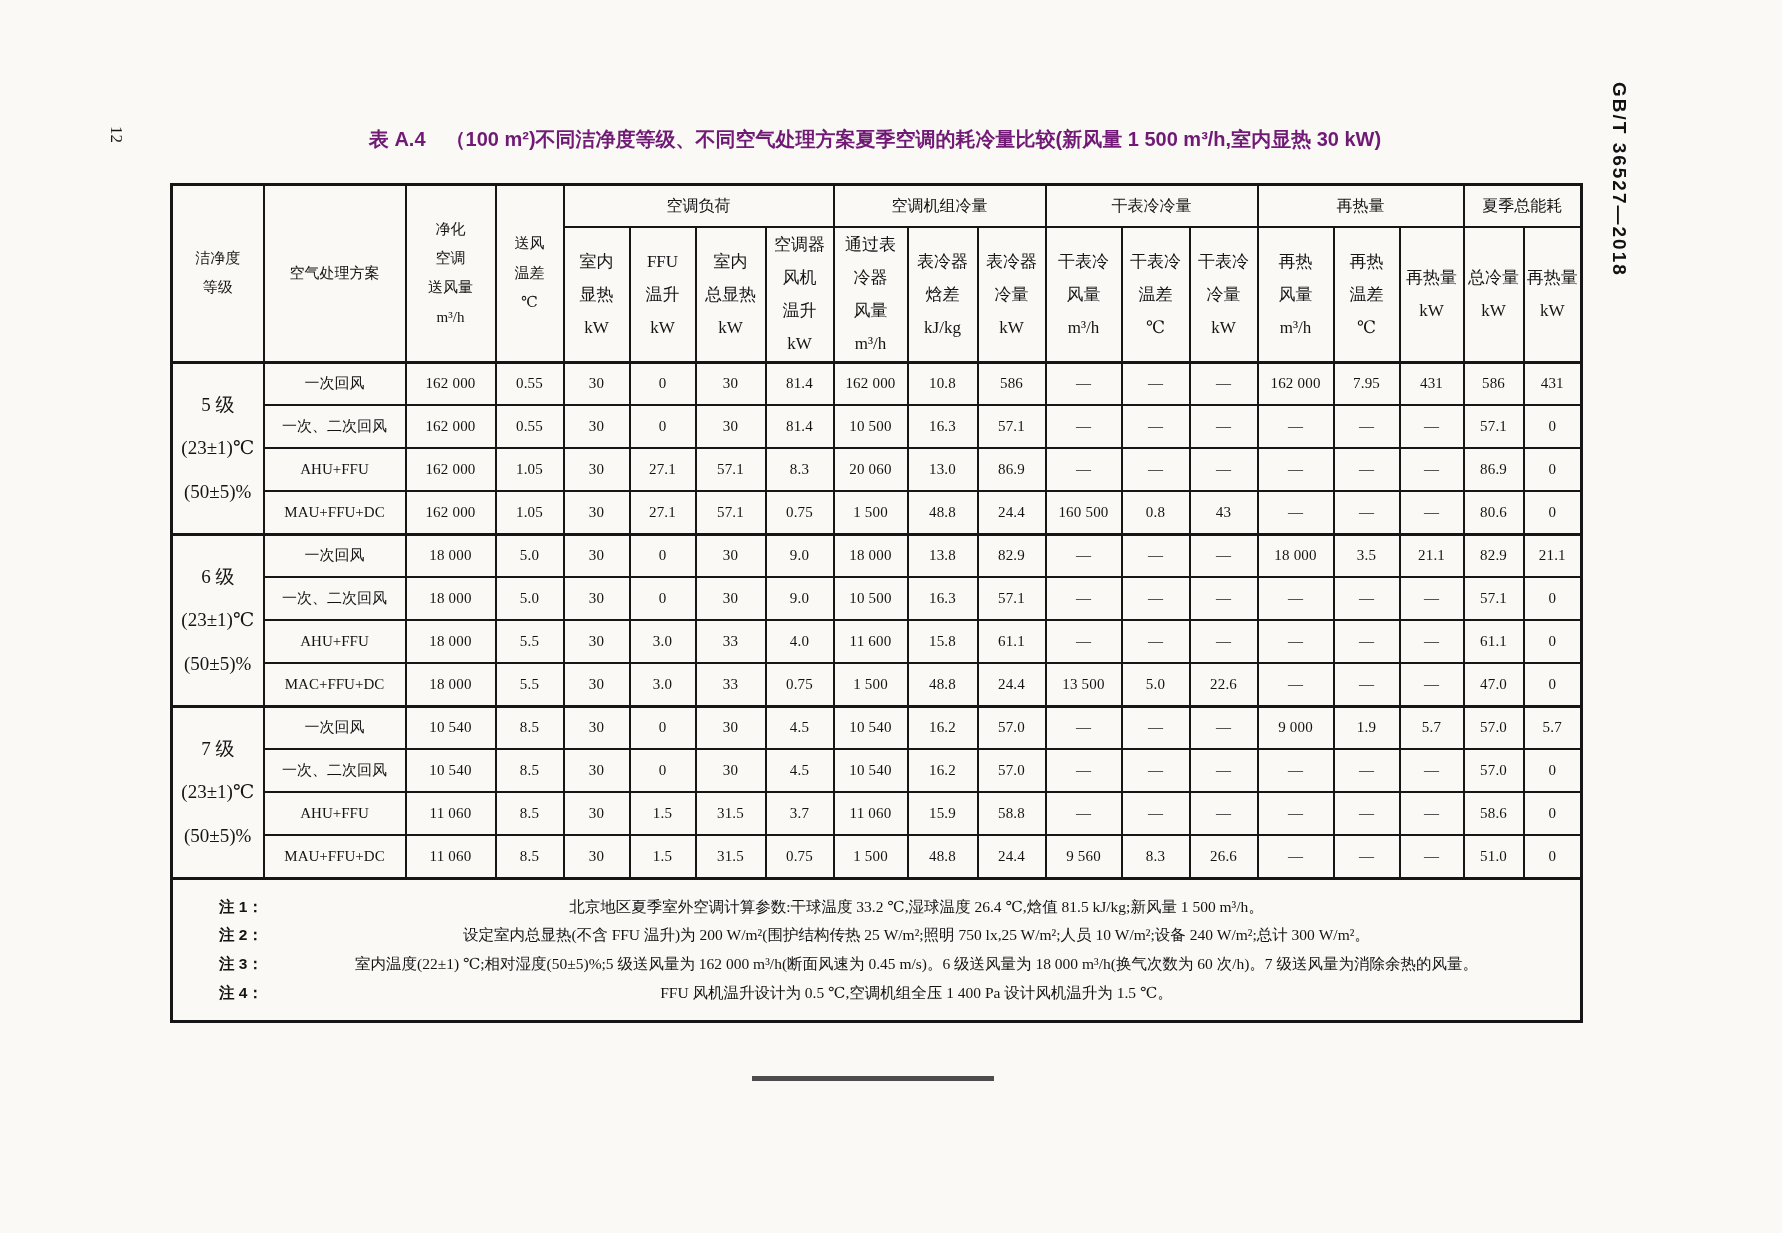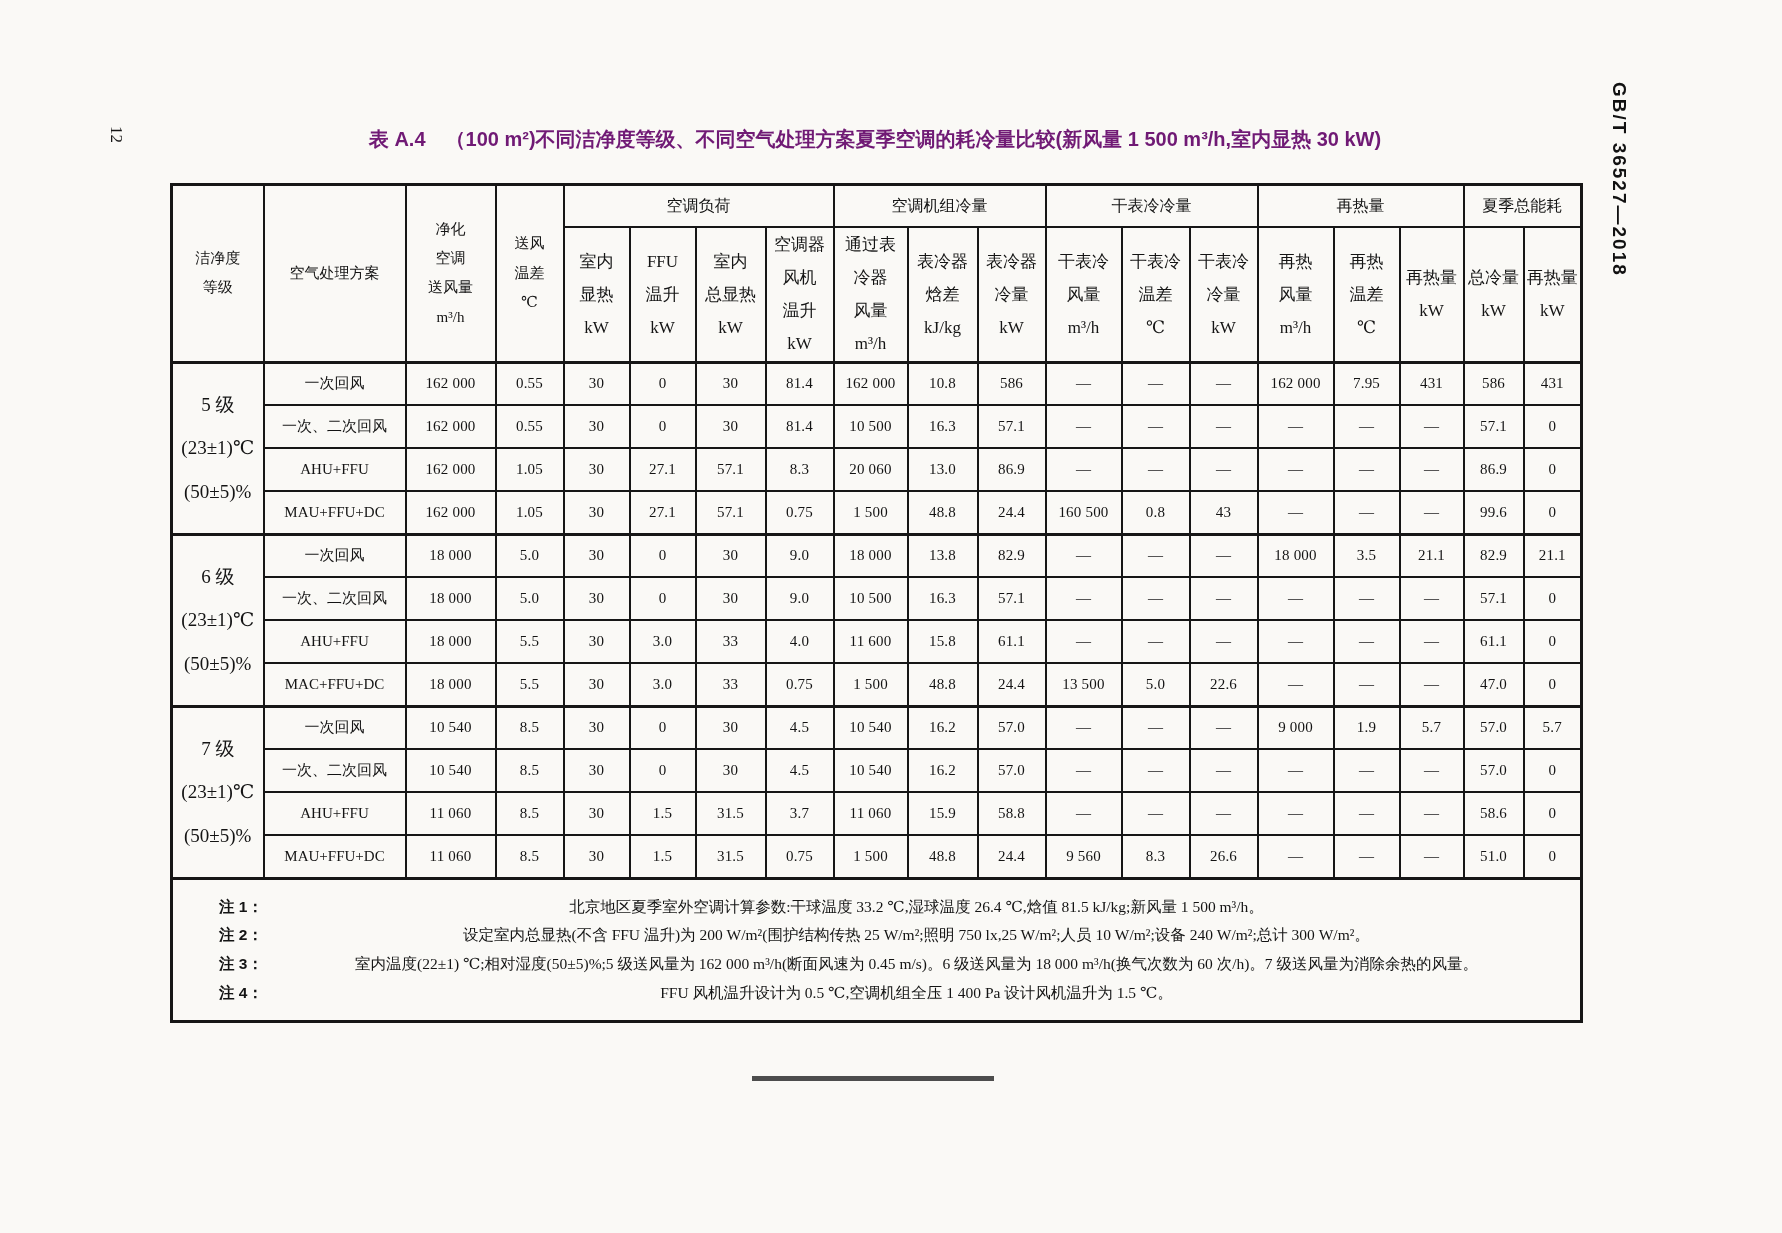--- a/index.html
+++ b/index.html
@@ -238,21 +238,21 @@
           <td class="val-cell">0.75</td>
           <td class="val-cell">1 500</td>
           <td class="val-cell">48.8</td>
           <td class="val-cell">24.4</td>
           <td class="val-cell">160 500</td>
           <td class="val-cell">0.8</td>
           <td class="val-cell">43</td>
           <td class="val-cell">—</td>
           <td class="val-cell">—</td>
           <td class="val-cell">—</td>
-          <td class="val-cell">99.6</td>
+          <td class="val-cell">80.6</td>
           <td class="val-cell">0</td>
         </tr>
         <tr class="data-row group-start">
           <td class="grade-cell" rowspan="4">6 级
 (23±1)℃
 (50±5)%</td>
           <td class="scheme-cell">一次回风</td>
           <td class="val-cell">18 000</td>
           <td class="val-cell">5.0</td>
           <td class="val-cell">30</td>

